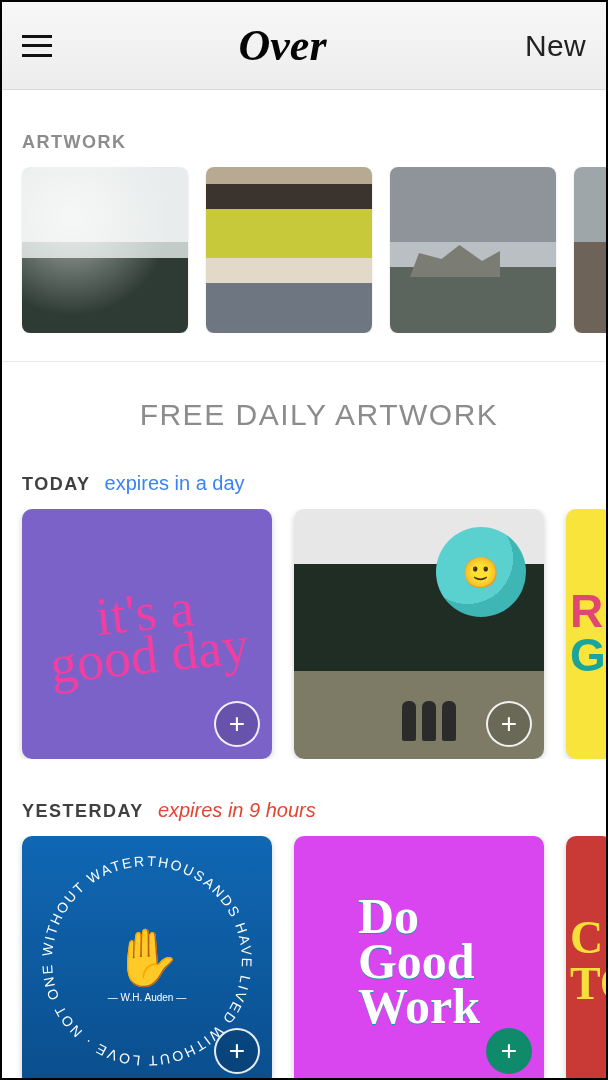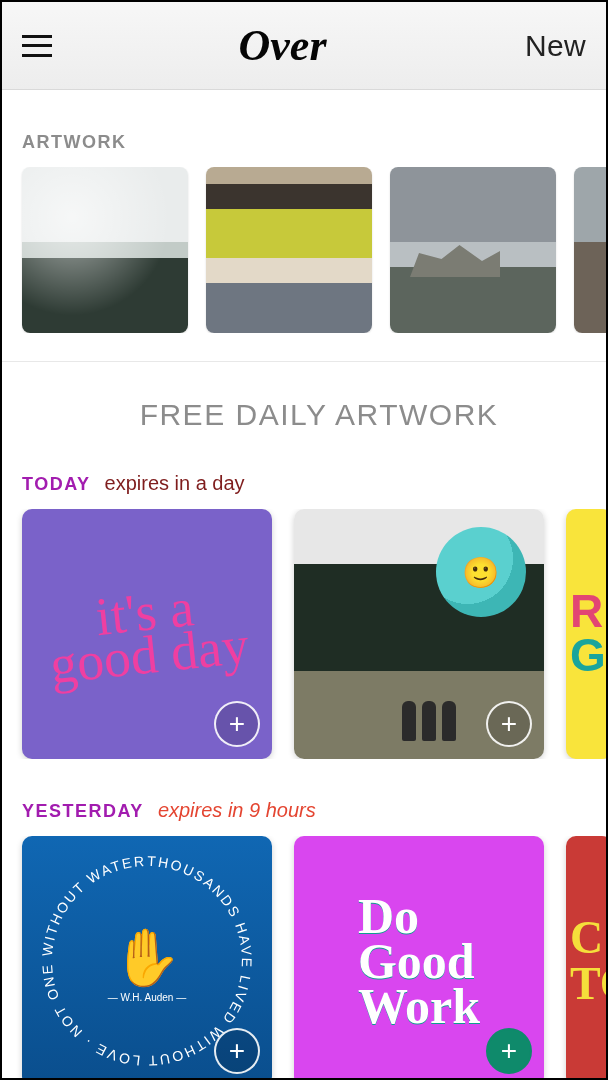--- a/index.html
+++ b/index.html
@@ -66,23 +66,23 @@
   .u4 { background: linear-gradient(#9ea6aa 0 45%, #6d6358 45% 100%); }
 
   .divider { height:1px; background:#e8e8e8; margin-top:28px; }
 
   .big-title {
     color:#8c8c8c; font-weight:300; letter-spacing:1.5px;
     font-size:30px; margin:36px 0 40px 30px;text-align:center;
   }
 
   .row-head { display:flex; align-items:baseline; gap:14px; margin:0 0 14px 20px; }
-  .row-head .day { color:#a21caf; font-size:18px; font-weight:700; letter-spacing:1.5px; }
+  .row-head .day { color:#404040; font-size:18px; font-weight:700; letter-spacing:1.5px; }
   .row-head .expiry { font-size:20px; }
-  .expiry-normal { color:#7f1d1d; }
+  .expiry-normal { color:#3b82f6; }
   .expiry-urgent { color:#e44531;font-style:italic; }
 
   .cards { display:flex; gap:22px; padding:0 20px; overflow:hidden; }
   .card {
     flex:0 0 250px; height:250px; border-radius:10px; position:relative;
     overflow:hidden; color:#fff;
     box-shadow: 0 2px 6px rgba(0,0,0,.18);
   }
   .card-partial { flex:0 0 46px; }
 

